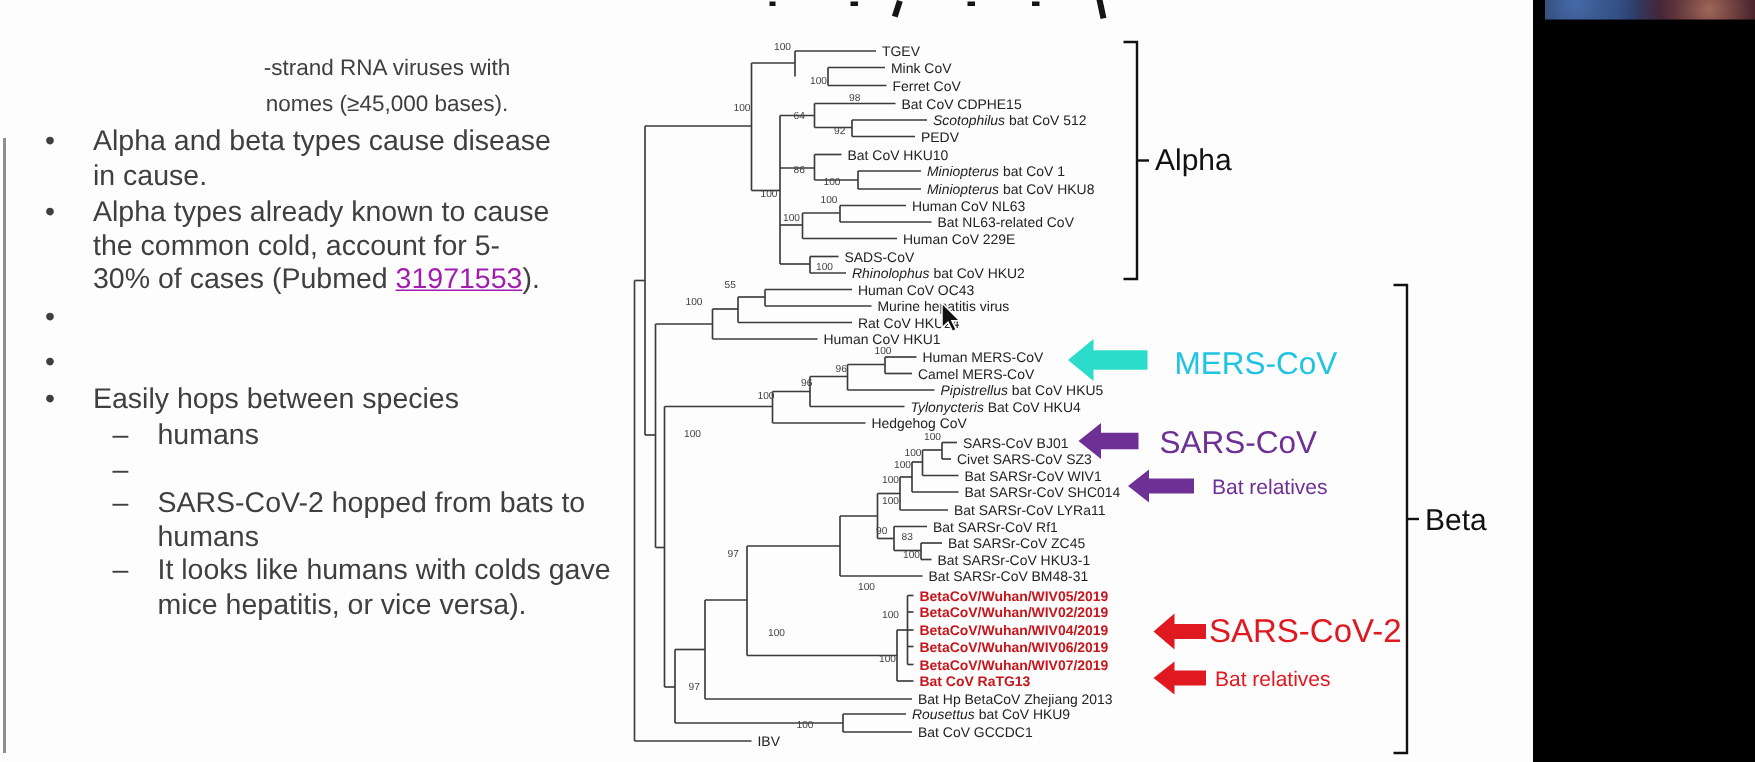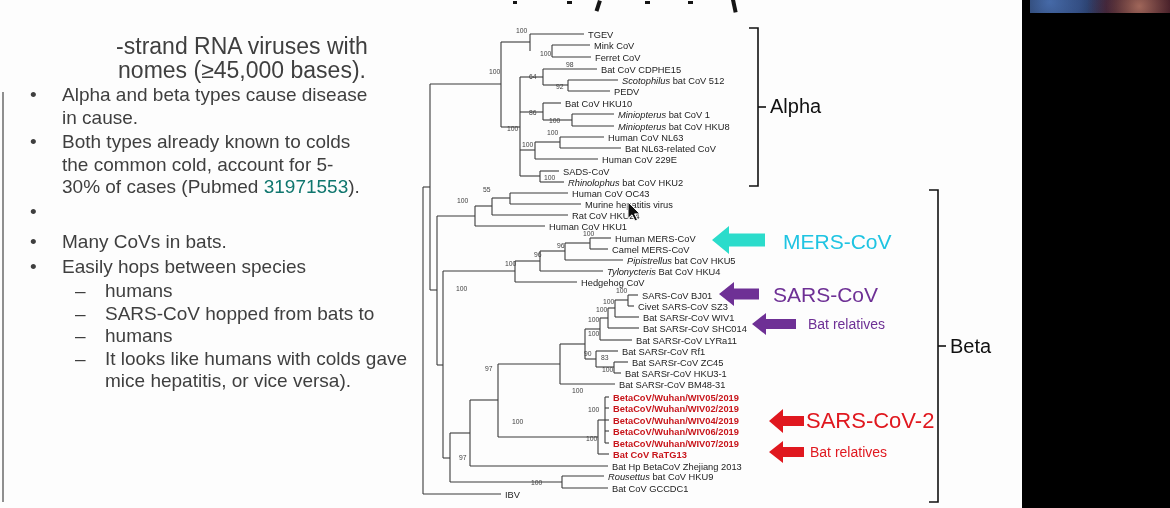--- a/index.html
+++ b/index.html
@@ -1,29 +1,29 @@
 <!DOCTYPE html>
 <html><head>
 <meta charset="utf-8">
 <style>
   html,body{margin:0;padding:0;background:#ffffff;}
   #screen{position:relative;width:1170px;height:508px;overflow:hidden;background:#fdfdfd;
           font-family:"Liberation Sans",sans-serif;}
   #slide{position:absolute;left:0;top:0;width:1022px;height:508px;background:#fdfdfd;}
   #left-line{position:absolute;left:2px;top:92px;width:2px;height:410px;background:#8f8f8f;}
-  #intro{position:absolute;left:116px;top:34px;width:252px;text-align:center;
-         font-size:23px;line-height:24px;color:#3f3f3f;}
+  #intro{position:absolute;left:132px;top:34px;width:252px;text-align:center;
+         font-size:15px;line-height:24px;color:#3f3f3f;}
   #bullets{position:absolute;left:30px;top:84px;width:380px;font-size:19px;line-height:22.5px;color:#3f3f3f;}
   .para{display:flex;margin:0 0 2px 0;}
   .para.lvl2{margin:0 0 0 45px;}
   .para.gap{margin-top:8px;}
   .marker{flex:0 0 32px;}
   .lvl2 .marker{flex:0 0 30px;}
   .bline{white-space:nowrap;}
-  .plink{color:#0f766e;cursor:pointer;}
+  .plink{color:#a21caf;text-decoration:underline;cursor:pointer;}
   #treesvg{position:absolute;left:0;top:0;width:1170px;height:508px;}
   .tl{stroke:#3b3b3b;stroke-width:1.1;}
   .leaf{font-family:"Liberation Sans",sans-serif;font-size:9.3px;fill:#222;}
   .redleaf{fill:#c8151b;font-weight:bold;}
   .boot{font-family:"Liberation Sans",sans-serif;font-size:6.8px;fill:#3f3f3f;}
   .bracket{stroke:#111;stroke-width:1.6;fill:none;}
   .cladelabel{font-family:"Liberation Sans",sans-serif;font-size:20px;fill:#111;}
   .annlabel{font-family:"Liberation Sans",sans-serif;}
   #letterbox{position:absolute;left:1022px;top:0;width:148px;height:508px;background:#000;}
   #webcam{position:absolute;left:1030px;top:0;width:140px;height:13px;
@@ -46,55 +46,52 @@
         <div class="para lvl1">
           <span class="marker">•</span>
           <span>
             <div class="bline">Alpha and beta types cause disease</div>
             <div class="bline">in cause.</div>
           </span>
         </div>
         <div class="para lvl1">
           <span class="marker">•</span>
           <span>
-            <div class="bline">Both types already known to colds</div>
+            <div class="bline">Alpha types already known to cause</div>
             <div class="bline">the common cold, account for 5-</div>
             <div class="bline">30% of cases (Pubmed <span class="plink">31971553</span>).</div>
           </span>
         </div>
         <div class="para lvl1">
           <span class="marker">•</span>
         </div>
         <div class="para lvl1 gap">
           <span class="marker">•</span>
-          <span>
-            <div class="bline">Many CoVs in bats.</div>
-          </span>
         </div>
         <div class="para lvl1">
           <span class="marker">•</span>
           <span>
             <div class="bline">Easily hops between species</div>
           </span>
         </div>
         <div class="para lvl2">
           <span class="marker">–</span>
           <span>
             <div class="bline">humans</div>
           </span>
         </div>
         <div class="para lvl2">
           <span class="marker">–</span>
           <span>
-            <div class="bline">SARS-CoV hopped from bats to</div>
           </span>
         </div>
         <div class="para lvl2">
           <span class="marker">–</span>
           <span>
+            <div class="bline">SARS-CoV-2 hopped from bats to</div>
             <div class="bline">humans</div>
           </span>
         </div>
         <div class="para lvl2">
           <span class="marker">–</span>
           <span>
             <div class="bline">It looks like humans with colds gave</div>
             <div class="bline">mice hepatitis, or vice versa).</div>
           </span>
         </div>

